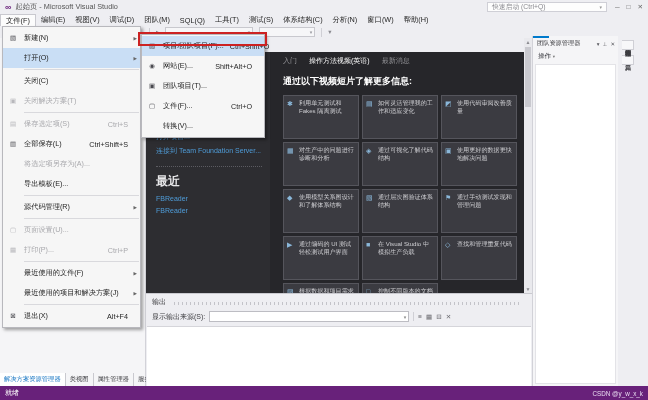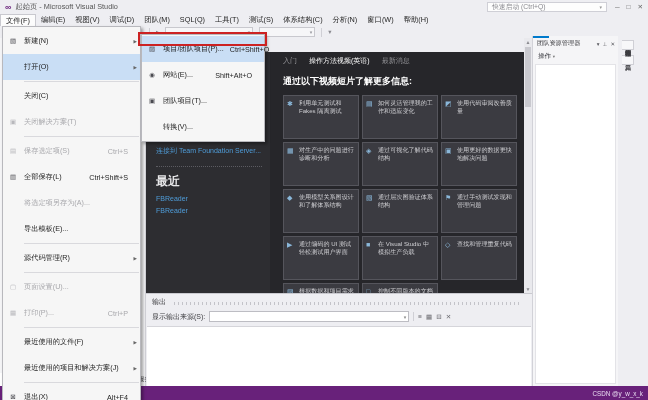--- a/index.html
+++ b/index.html
@@ -13,21 +13,21 @@
   .titlebar { position:absolute; left:0; top:0; width:648px; height:14px;
     display:flex; align-items:center; padding:0 5px; font-size:7.3px; color:#555; }
   .vs-logo { color:#68217a; font-weight:bold; font-size:9px; margin-right:4px; line-height:10px; }
   .quick-launch { margin-left:auto; display:flex; align-items:center; gap:3px;
     color:#8a8a90; font-size:6.8px; border:1px solid #cfcfd6; background:#fdfdfd;
     padding:0 4px; height:10px; width:120px; }
   .quick-launch .caret { margin-left:auto; font-size:5px; color:#999; }
   .win-btns { display:flex; gap:7px; margin-left:8px; color:#666; font-size:6.5px; }
   
   .menubar { position:absolute; left:0; top:14px; width:648px; height:12px;
-    display:flex; align-items:flex-start; font-size:7.3px; }
+    display:flex; align-items:center; font-size:7.3px; }
   .menubar .m { padding:1px 5px; cursor:default; }
   .menubar .m.open { background:#fcfcfc; border:1px solid #c9c9cf; border-bottom:none; }
   
   .toolbar { position:absolute; left:0; top:26px; width:648px; height:12px;
     display:flex; align-items:center; background:#eeeef2; }
   .tb-ico { color:#8a8a90; font-size:6.5px; margin:0 3px; }
   .tb-combo { height:10px; background:#f6f6f8; border:1px solid #c8c8ce;
     display:flex; align-items:center; margin:0 3px; }
   .tb-combo .caret { margin-left:auto; font-size:5px; color:#98989e; padding:0 2px; }
   .tb-sep { width:1px; height:9px; background:#cfcfd5; margin:0 3px; }
@@ -90,21 +90,21 @@
   .vtab { writing-mode:vertical-rl; font-size:6.2px; color:#3c3c40; background:#f7f7f9;
     border:1px solid #cfcfd5; border-left:none; padding:4px 1px; margin:0 0 5px 4px; display:block; }
   
   .statusbar { position:absolute; left:0; top:386px; width:648px; height:14px;
     display:flex; align-items:center; padding:0 5px; color:#fff; font-size:7px; }
   .watermark { margin-left:auto; font-size:6.3px; color:#e9dcf1; }
   
   .filemenu { position:absolute; left:2px; top:26px; width:139px; background:#f6f6f6;
     border:1px solid #b8b8bd; box-shadow:2px 2px 3px rgba(0,0,0,.35); z-index:100;
     font-size:7.2px; padding:1px 0; }
-  .fm-item { position:relative; height:26px; display:flex; align-items:center;
+  .fm-item { position:relative; height:20px; display:flex; align-items:center;
     padding:0 12px 0 21px; white-space:nowrap; }
   .fm-item.hl { background:#c9def5; }
   .fm-ico { position:absolute; left:4px; width:12px; text-align:center; font-size:6.5px; color:#4a4a50; }
   .fm-short { margin-left:auto; padding-left:6px; }
   .fm-arrow { position:absolute; right:3px; font-size:4.5px; color:#666; }
   .fm-sep { height:1px; background:#d9d9dd; margin:1px 1px 1px 21px; }
   .dis { color:#a8a8ac; }
   .dis .fm-ico { color:#b8b8bc; }
   
   .submenu { position:absolute; left:141px; top:34px; width:124px; background:#f6f6f6;
@@ -341,19 +341,24 @@
     <div class="fm-item">
         <span class="fm-ico">◉</span>
         <span>网站(E)...</span>
         <span class="fm-short">Shift+Alt+O</span>
       </div>
     <div class="fm-item">
         <span class="fm-ico">▣</span>
         <span>团队项目(T)...</span>
       </div>
     <div class="fm-item">
+        <span class="fm-ico">▢</span>
+        <span>文件(F)...</span>
+        <span class="fm-short">Ctrl+O</span>
+      </div>
+    <div class="fm-item">
         <span>转换(V)...</span>
       </div>
   </div>
 
   <div class="redbox" style="border-color: rgb(204, 34, 34);"></div>
 
 </div>
 
 </body></html>

